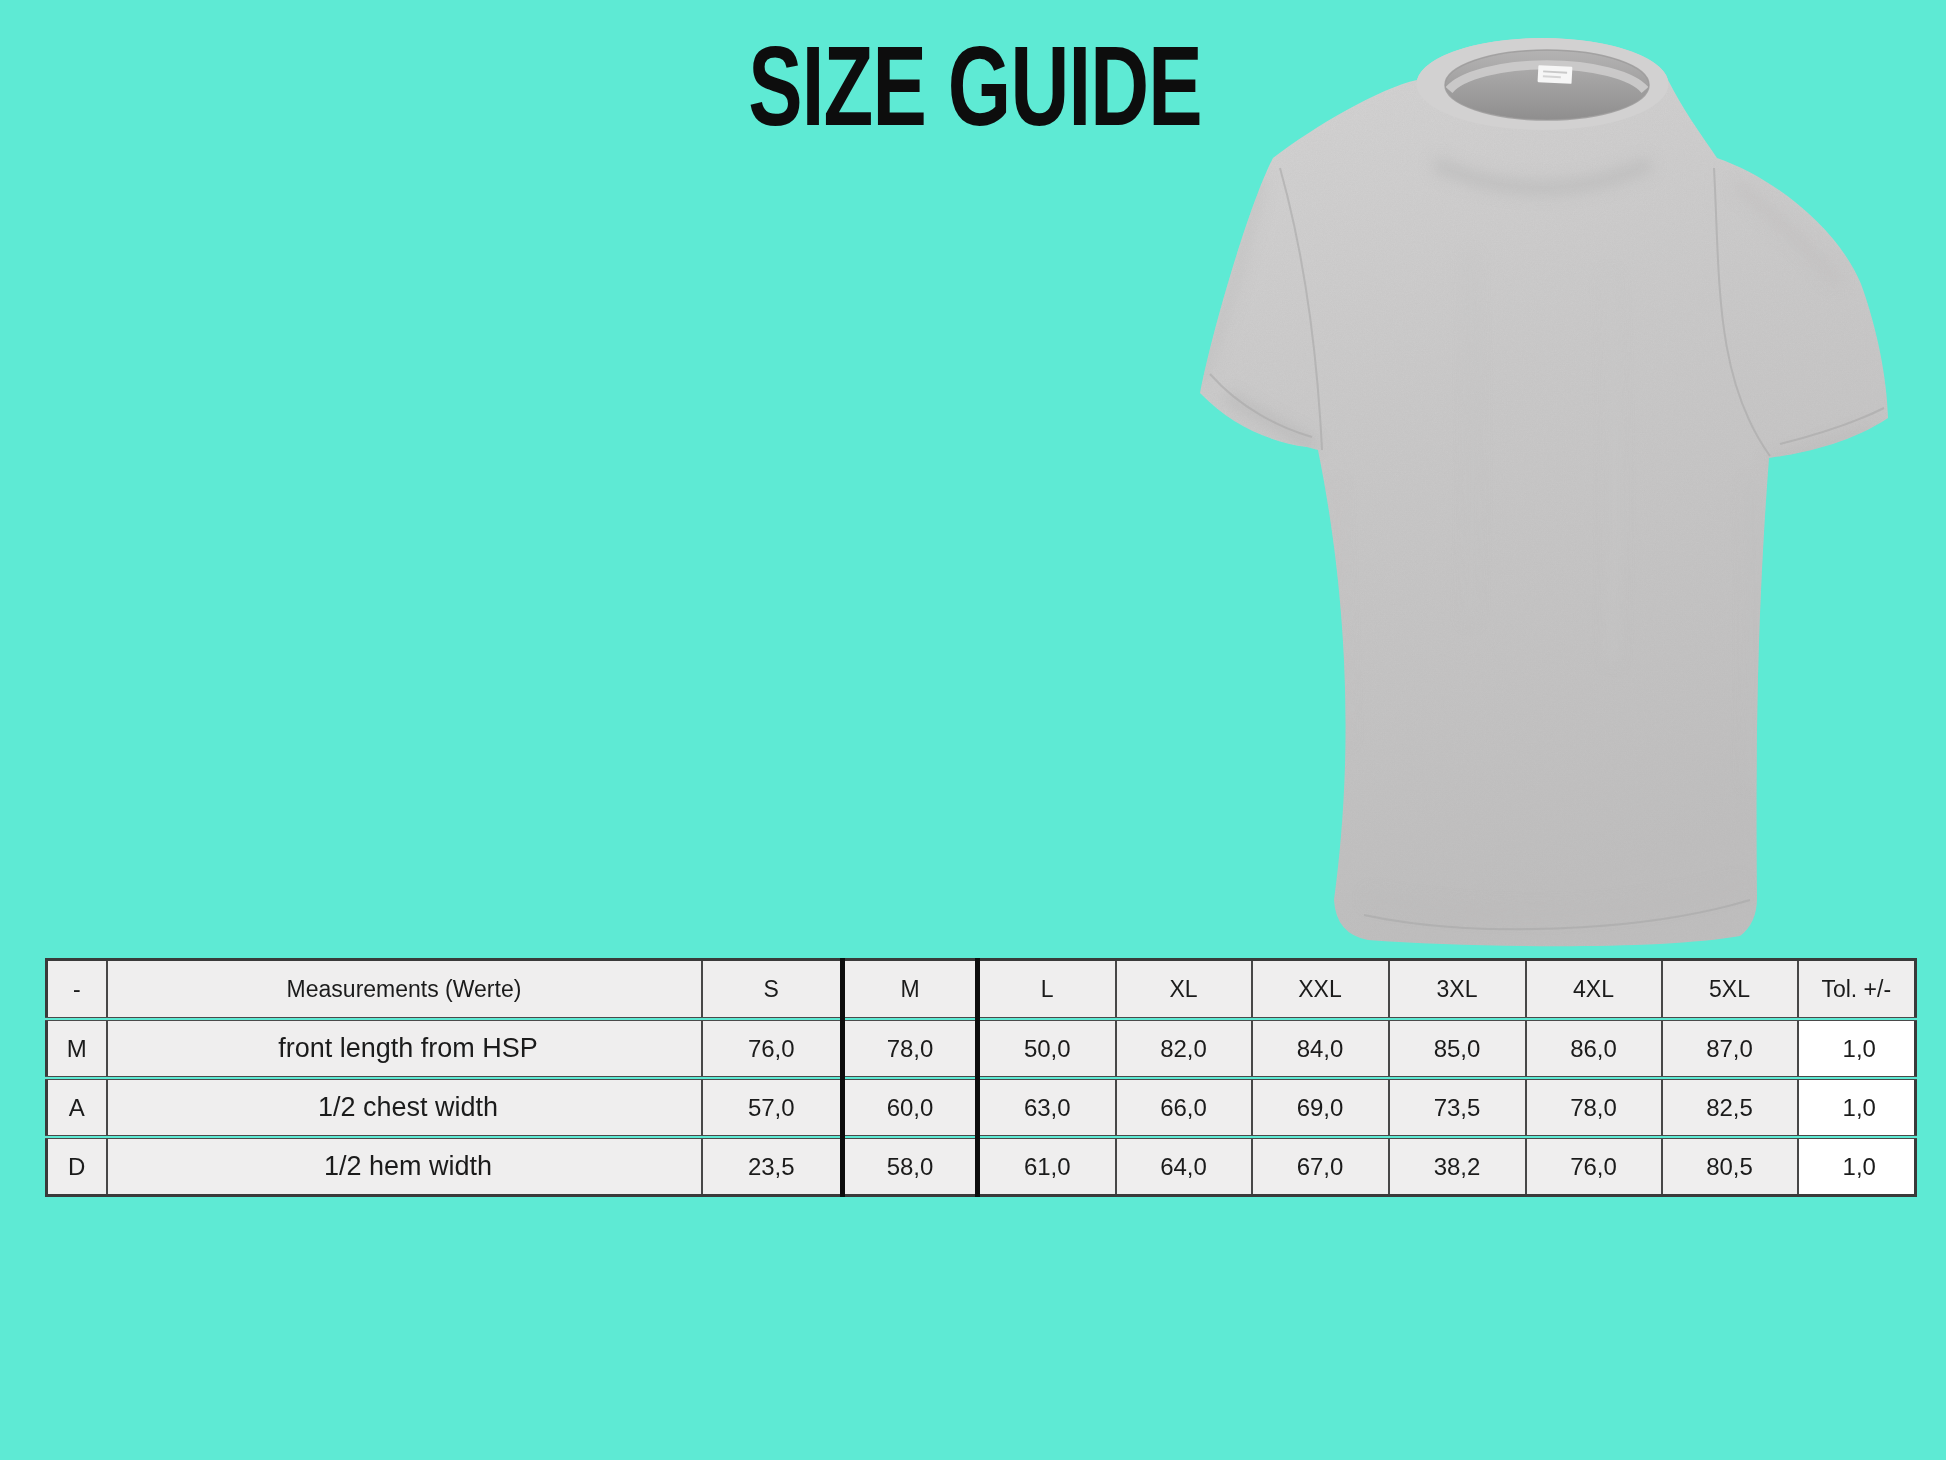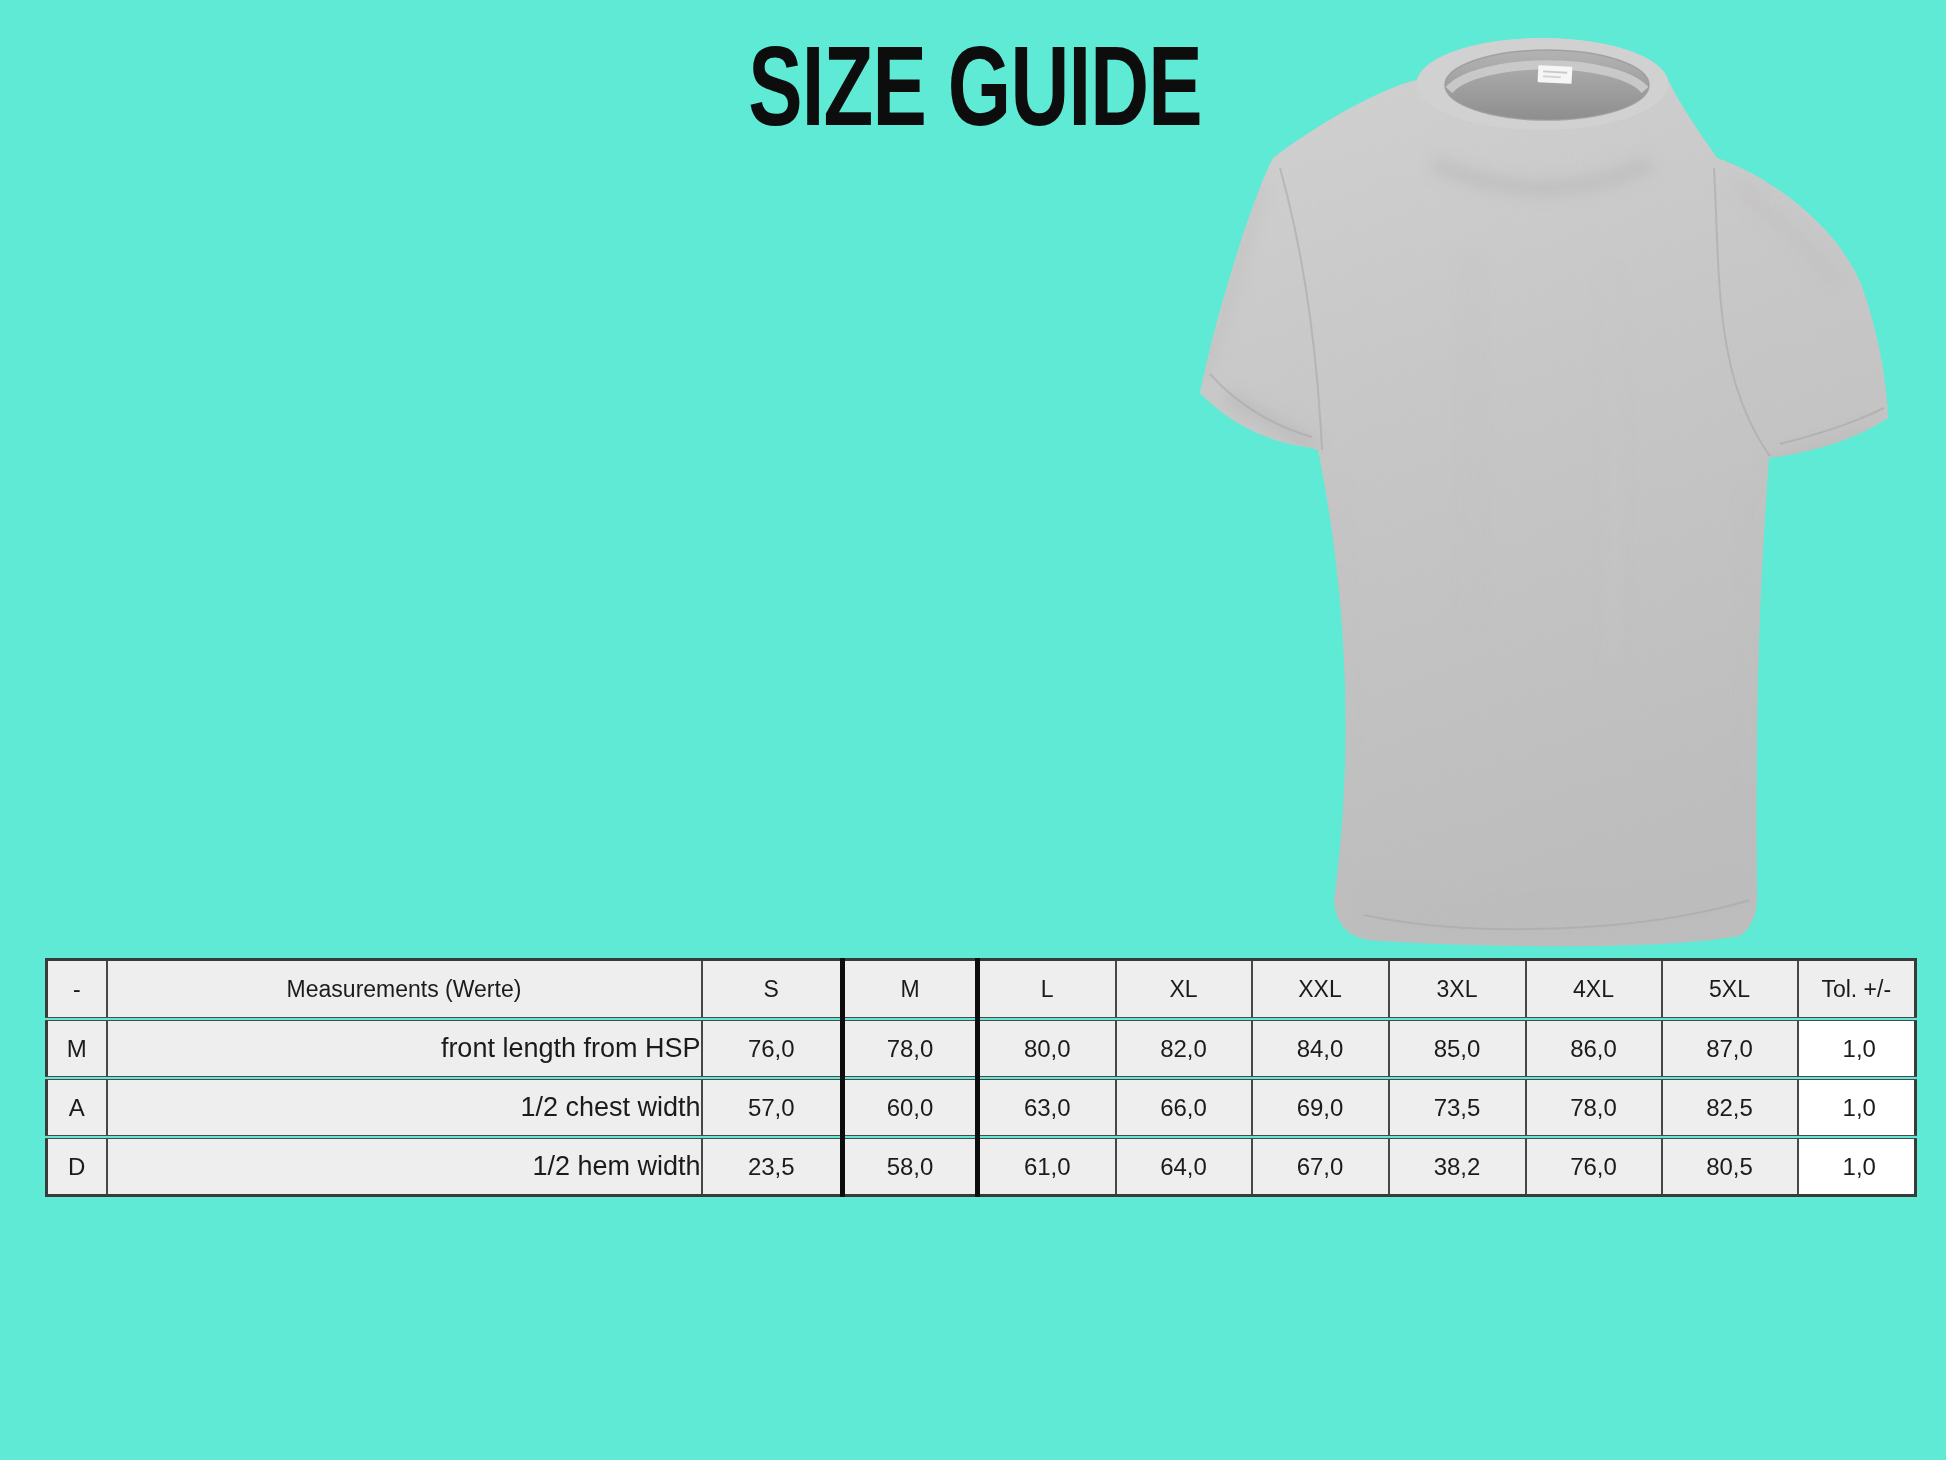--- a/index.html
+++ b/index.html
@@ -45,21 +45,21 @@
     background:#efeeee;
     vertical-align:middle;
     overflow:hidden;
     white-space:nowrap;
     font-weight:normal;
     padding:0;
   }
   .size-table thead th{height:56px;font-size:23px;text-align:center;}
   .size-table tbody td{height:55px;font-size:24px;text-align:center;}
   .size-table tbody tr td{border-top:4px double #4a4a4a;}
-  .size-table td.mname{font-size:27px;text-align:right;padding-left:8px;}
+  .size-table td.mname{font-size:27px;text-align:center;padding-left:8px;}
   .size-table .bthick{border-left:5px solid #0d0d0d;}
   .size-table td.tol{background:#ffffff;text-align:center;padding-left:6px;}
   .size-table col.c-code{width:60px;}
   .size-table col.c-name{width:595px;}
   .size-table col.c-s{width:141px;}
   .size-table col.c-m{width:135px;}
   .size-table col.c-l{width:138px;}
   .size-table col.c-xl{width:136px;}
   .size-table col.c-xxl{width:137px;}
   .size-table col.c-3xl{width:137px;}
@@ -165,21 +165,21 @@
         <th>5XL</th>
         <th>Tol. +/-</th>
       </tr>
     </thead>
     <tbody>
       <tr>
         <td>M</td>
         <td class="mname">front length from HSP</td>
         <td>76,0</td>
         <td class="bthick">78,0</td>
-        <td class="bthick">80,0</td>
+        <td class="bthick">50,0</td>
         <td>82,0</td>
         <td>84,0</td>
         <td>85,0</td>
         <td>86,0</td>
         <td>87,0</td>
         <td class="tol">1,0</td>
       </tr>
       <tr>
         <td>A</td>
         <td class="mname">1/2 chest width</td>

